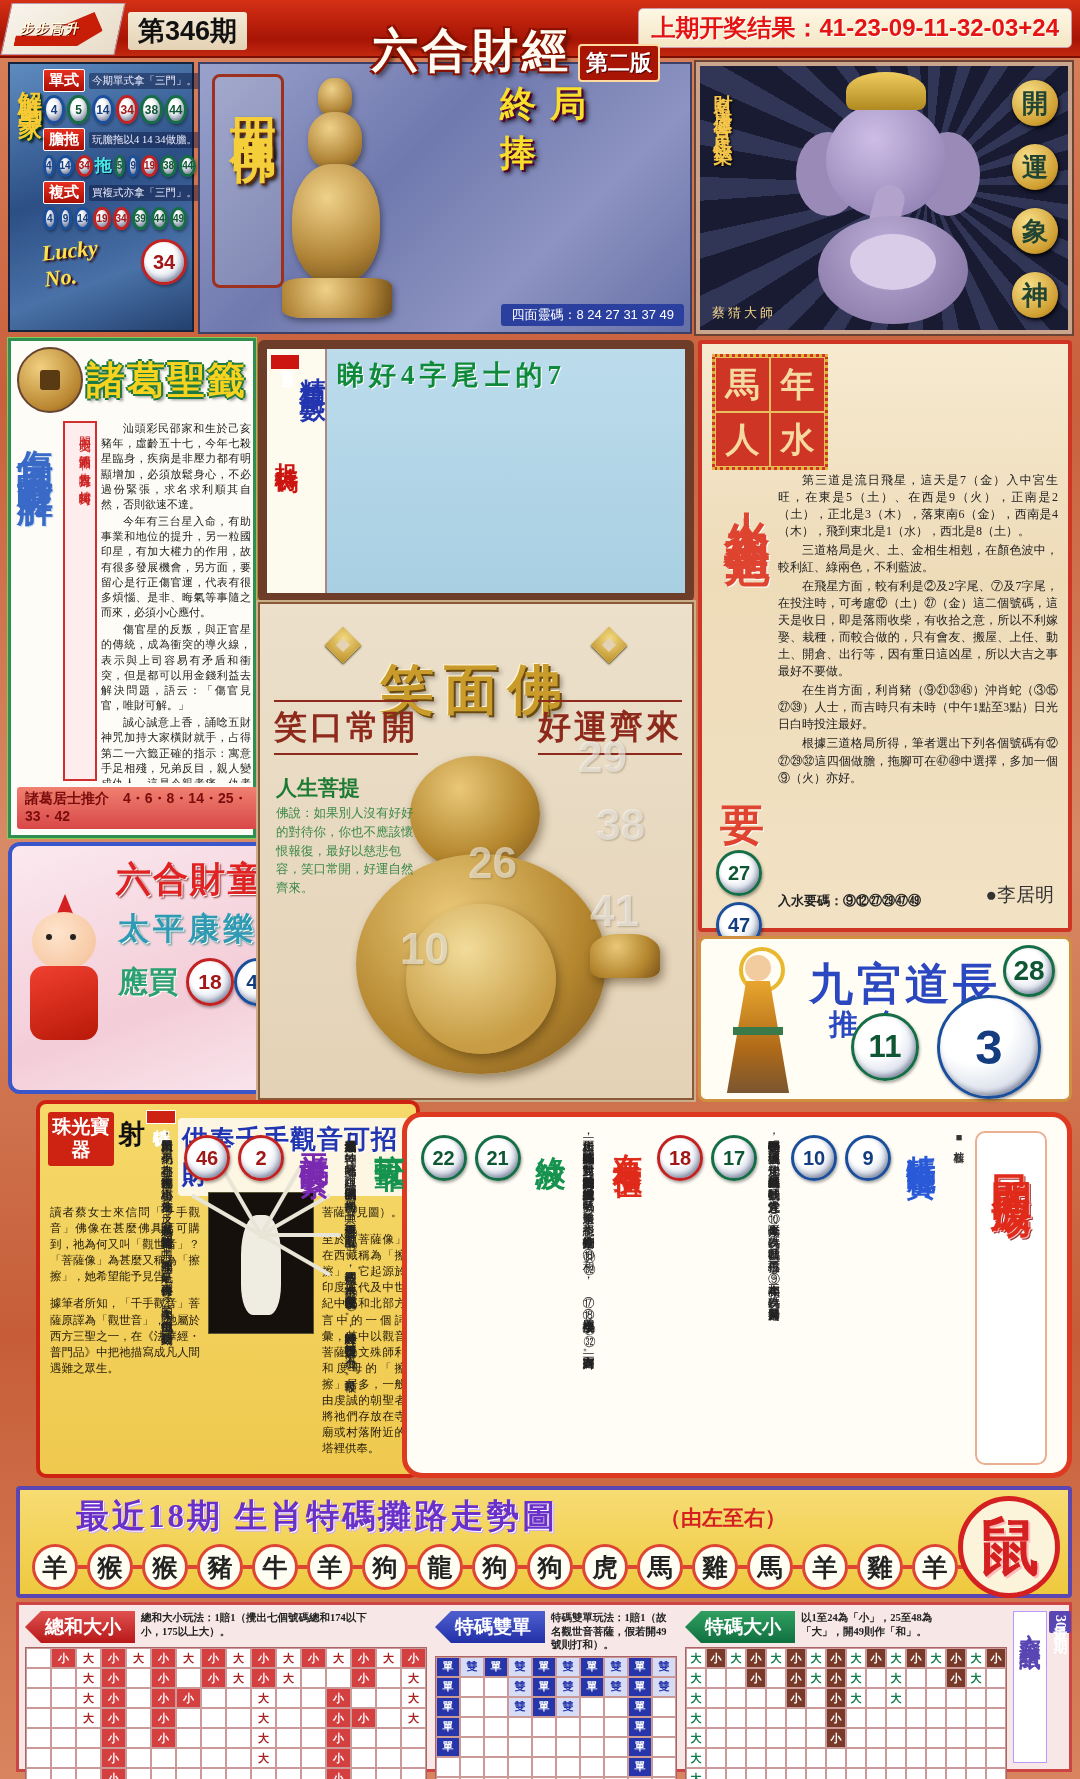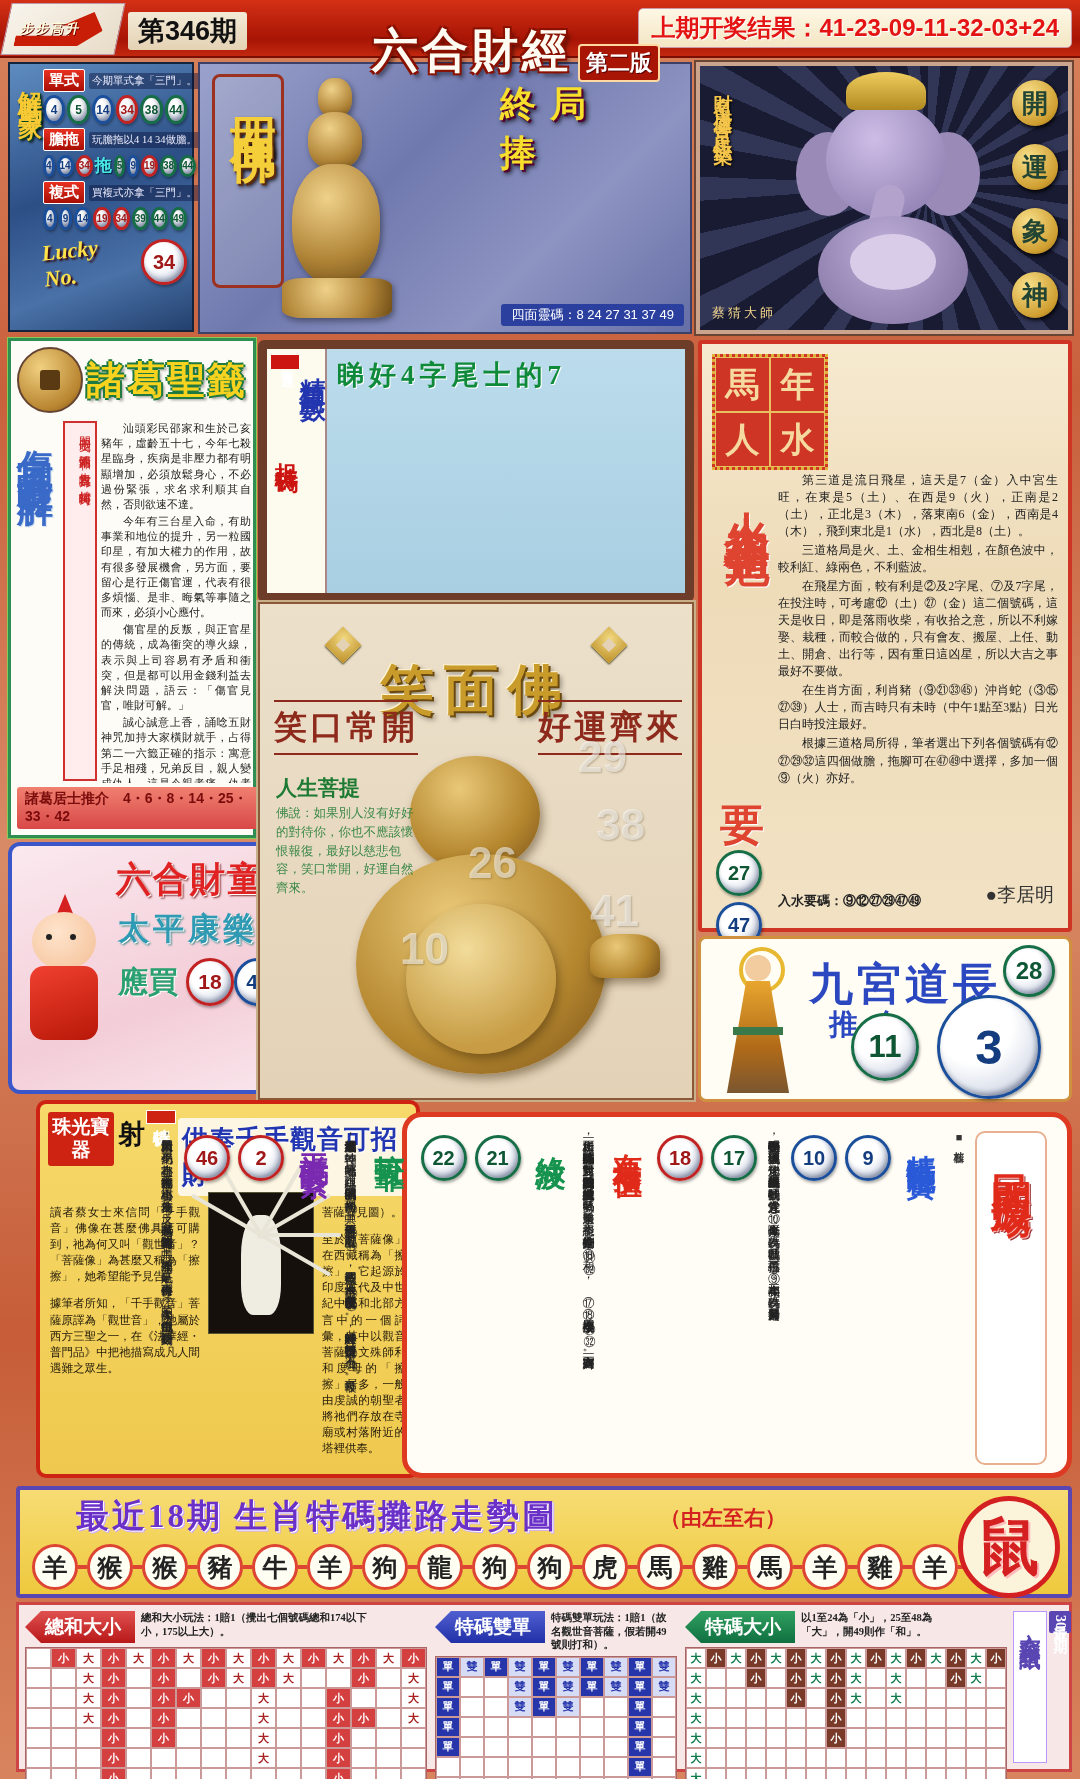--- a/index.html
+++ b/index.html
@@ -378,21 +378,21 @@
 
   <div class="panel" id="jg">
     <div class="tao">
       <div class="halo"></div>
         <div class="head"></div>
         <div class="robe"></div>
         <div class="belt"></div>
     </div>
     <div class="ttl">九宮道長</div>
     <div class="sub">推介</div>
-    <div style="position:absolute;right:14px;top:6px;"><span class="ball b-green" style="height: 46px; width: 46px; font-size: 24px;">28</span></div>
+    <div style="position:absolute;right:14px;top:6px;"><span class="ball b-green" style="height: 46px; width: 46px; font-size: 28px;">28</span></div>
     <div style="position:absolute;right:150px;top:74px;"><span class="ball b-green" style="height: 62px; width: 62px; font-size: 31px;">11</span></div>
     <div style="position:absolute;right:28px;top:56px;"><span class="ball b-blue" style="height: 98px; width: 98px; font-size: 49px;">3</span></div>
   </div>
 
   <div class="panel" id="gy">
     <div class="b1">珠光寶器</div>
     <div class="she">射</div>
     <div class="b3 vtext">特碼</div>
     <div class="ttl">供奉千手觀音可招財</div>
     <div class="bodyrow">

